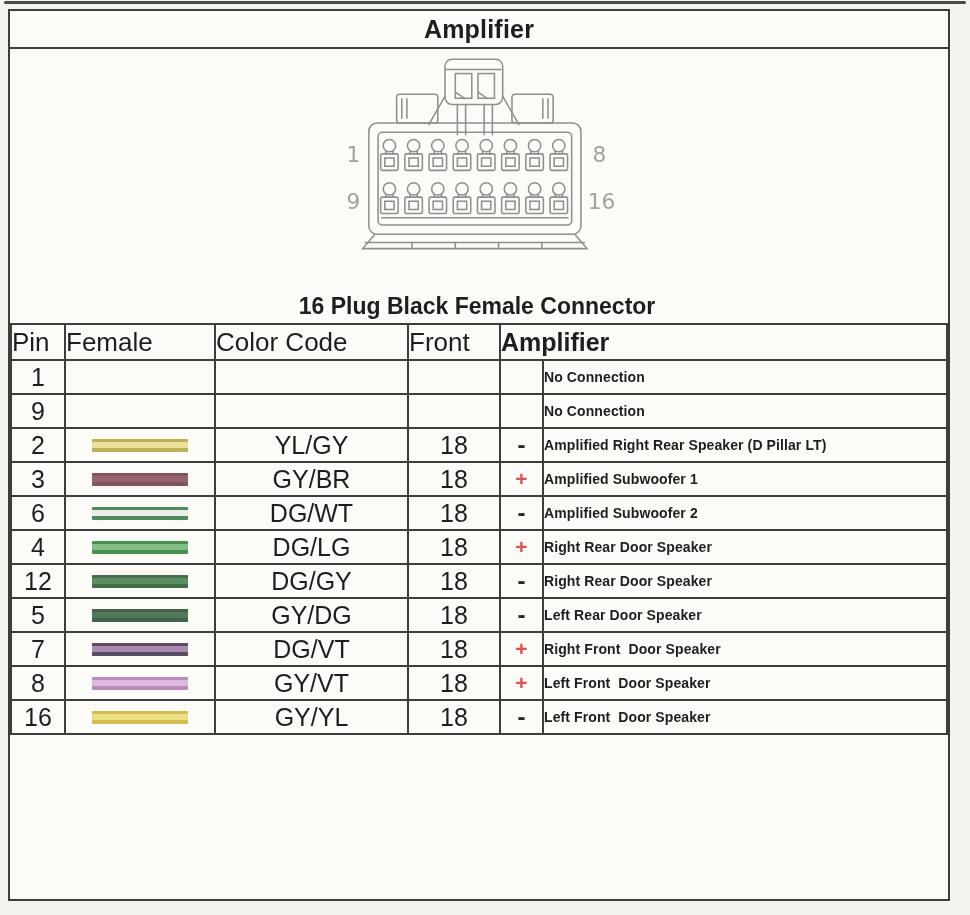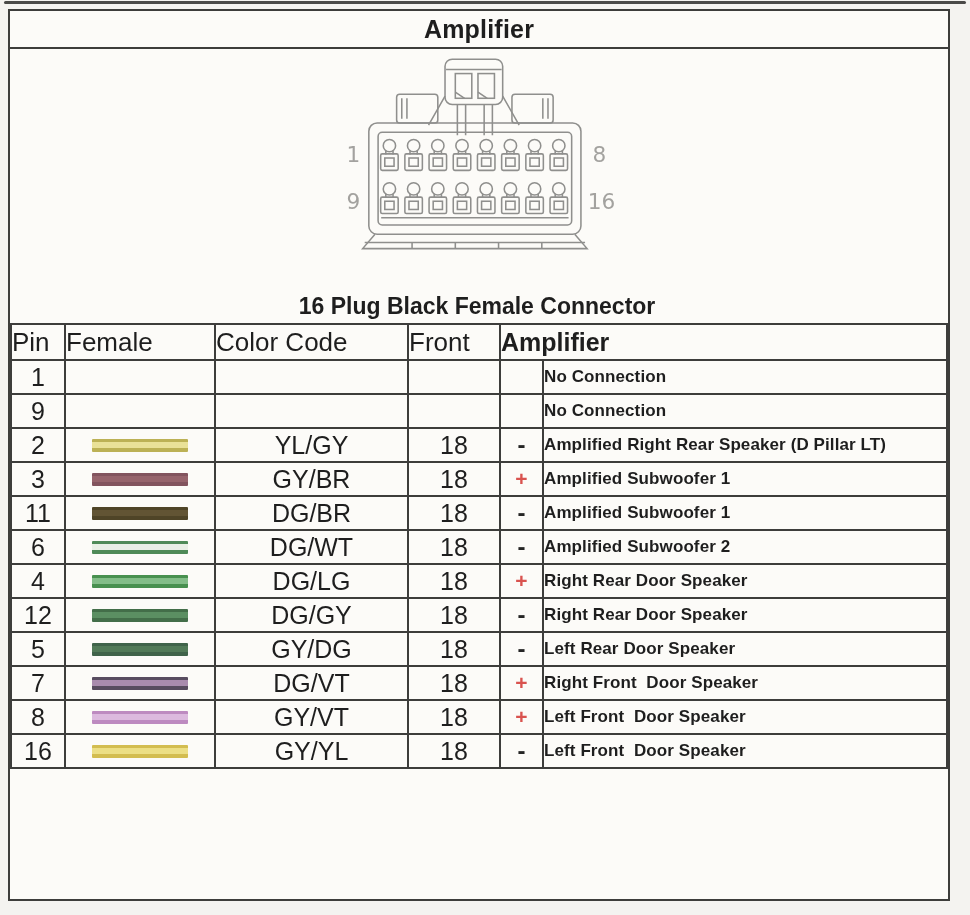--- a/index.html
+++ b/index.html
@@ -46,21 +46,21 @@
   table.pinout th, table.pinout td {
     border:2px solid #3d3d3b;
     padding:0; overflow:hidden;
     background:#fcfbf8;
   }
   thead th { height:34px; font-weight:normal; font-size:26px; text-align:left; }
   thead th.fn-head { font-weight:bold; font-size:25px; }
   tbody td { height:32px; text-align:center; font-size:25px; }
   td.cell-pin { font-size:25px; }
   td.cell-func {
-    text-align:left; font-weight:bold; font-size:17px;
+    text-align:left; font-weight:bold; font-size:14px;
     padding-left:9px; white-space:pre; letter-spacing:0.1px;
   }
   td.cell-pol { font-weight:bold; }
   td.cell-pol.plus { font-size:21px; }
   td.cell-pol.minus { font-size:24px; color:#252525; }
   .swatch {
     width:96px; height:13px; margin:0 auto; border-radius:1px;
   }
   col.c-pin  { width:54px; }
   col.c-col  { width:150px; }
@@ -197,30 +197,20 @@
             <td class="cell-pin">3</td>
             <td class="cell-color">
               <div class="swatch" style="background: linear-gradient(rgb(130, 84, 94) 0%, rgb(130, 84, 94) 26%, rgb(150, 100, 108) 26%, rgb(150, 100, 108) 72%, rgb(130, 84, 94) 72%, rgb(130, 84, 94) 100%);"></div>
             </td>
             <td class="cell-code">GY/BR</td>
             <td class="cell-gauge">18</td>
             <td class="cell-pol plus" style="color: rgb(217, 83, 79);">+</td>
             <td class="cell-func">Amplified Subwoofer 1</td>
           </tr>
           <tr>
-            <td class="cell-pin">11</td>
-            <td class="cell-color">
-              <div class="swatch" style="background: linear-gradient(rgb(79, 68, 39) 0%, rgb(79, 68, 39) 26%, rgb(98, 84, 52) 26%, rgb(98, 84, 52) 72%, rgb(79, 68, 39) 72%, rgb(79, 68, 39) 100%);"></div>
-            </td>
-            <td class="cell-code">DG/BR</td>
-            <td class="cell-gauge">18</td>
-            <td class="cell-pol minus" style="color: rgb(37, 37, 37);">-</td>
-            <td class="cell-func">Amplified Subwoofer 1</td>
-          </tr>
-          <tr>
             <td class="cell-pin">6</td>
             <td class="cell-color">
               <div class="swatch" style="background: linear-gradient(rgb(79, 138, 88) 0%, rgb(79, 138, 88) 26%, rgb(233, 239, 230) 26%, rgb(233, 239, 230) 72%, rgb(79, 138, 88) 72%, rgb(79, 138, 88) 100%);"></div>
             </td>
             <td class="cell-code">DG/WT</td>
             <td class="cell-gauge">18</td>
             <td class="cell-pol minus" style="color: rgb(37, 37, 37);">-</td>
             <td class="cell-func">Amplified Subwoofer 2</td>
           </tr>
           <tr>

